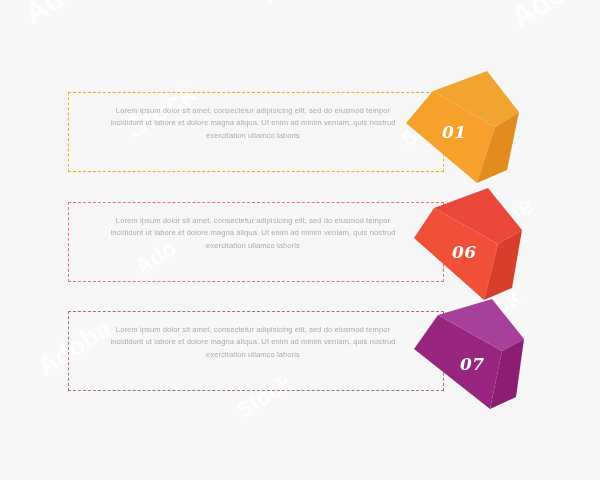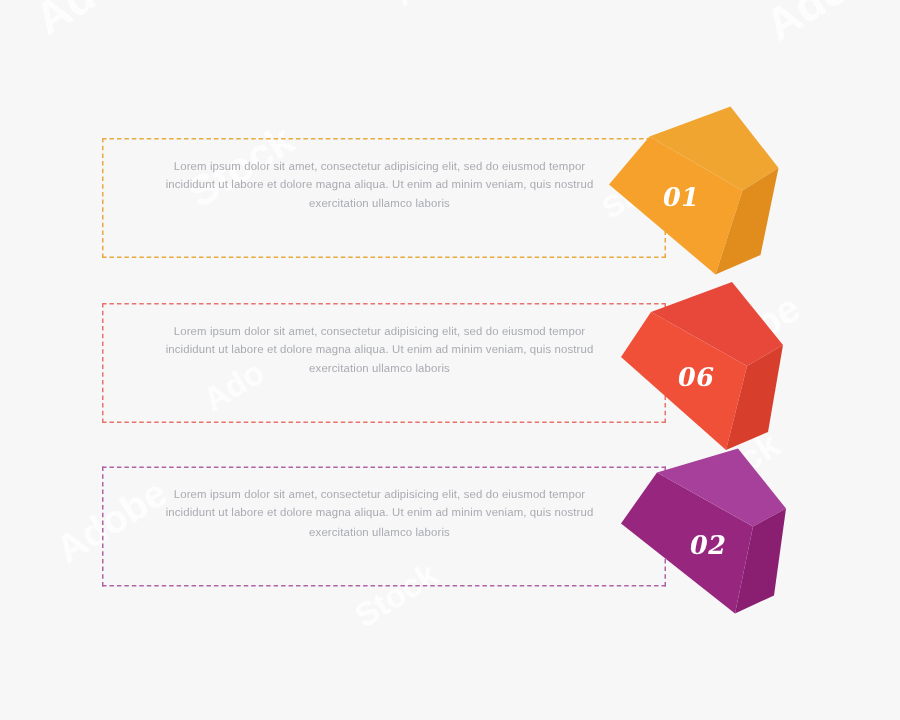--- a/index.html
+++ b/index.html
@@ -150,16 +150,16 @@
     </svg>
     <span class="cube-num">06</span>
   </div>
 
   <div class="cube cube-3">
     <svg width="118" height="124" viewBox="0 0 118 124">
       <polygon points="2,52 26,18 90,54 78,112" fill="#96267e"></polygon>
       <polygon points="26,18 80,2 112,42 90,54" fill="#a7409a"></polygon>
       <polygon points="90,54 112,42 104,100 78,112" fill="#8a1f72"></polygon>
     </svg>
-    <span class="cube-num">02</span>
+    <span class="cube-num">07</span>
   </div>
 
 </div>
 
 </body></html>

